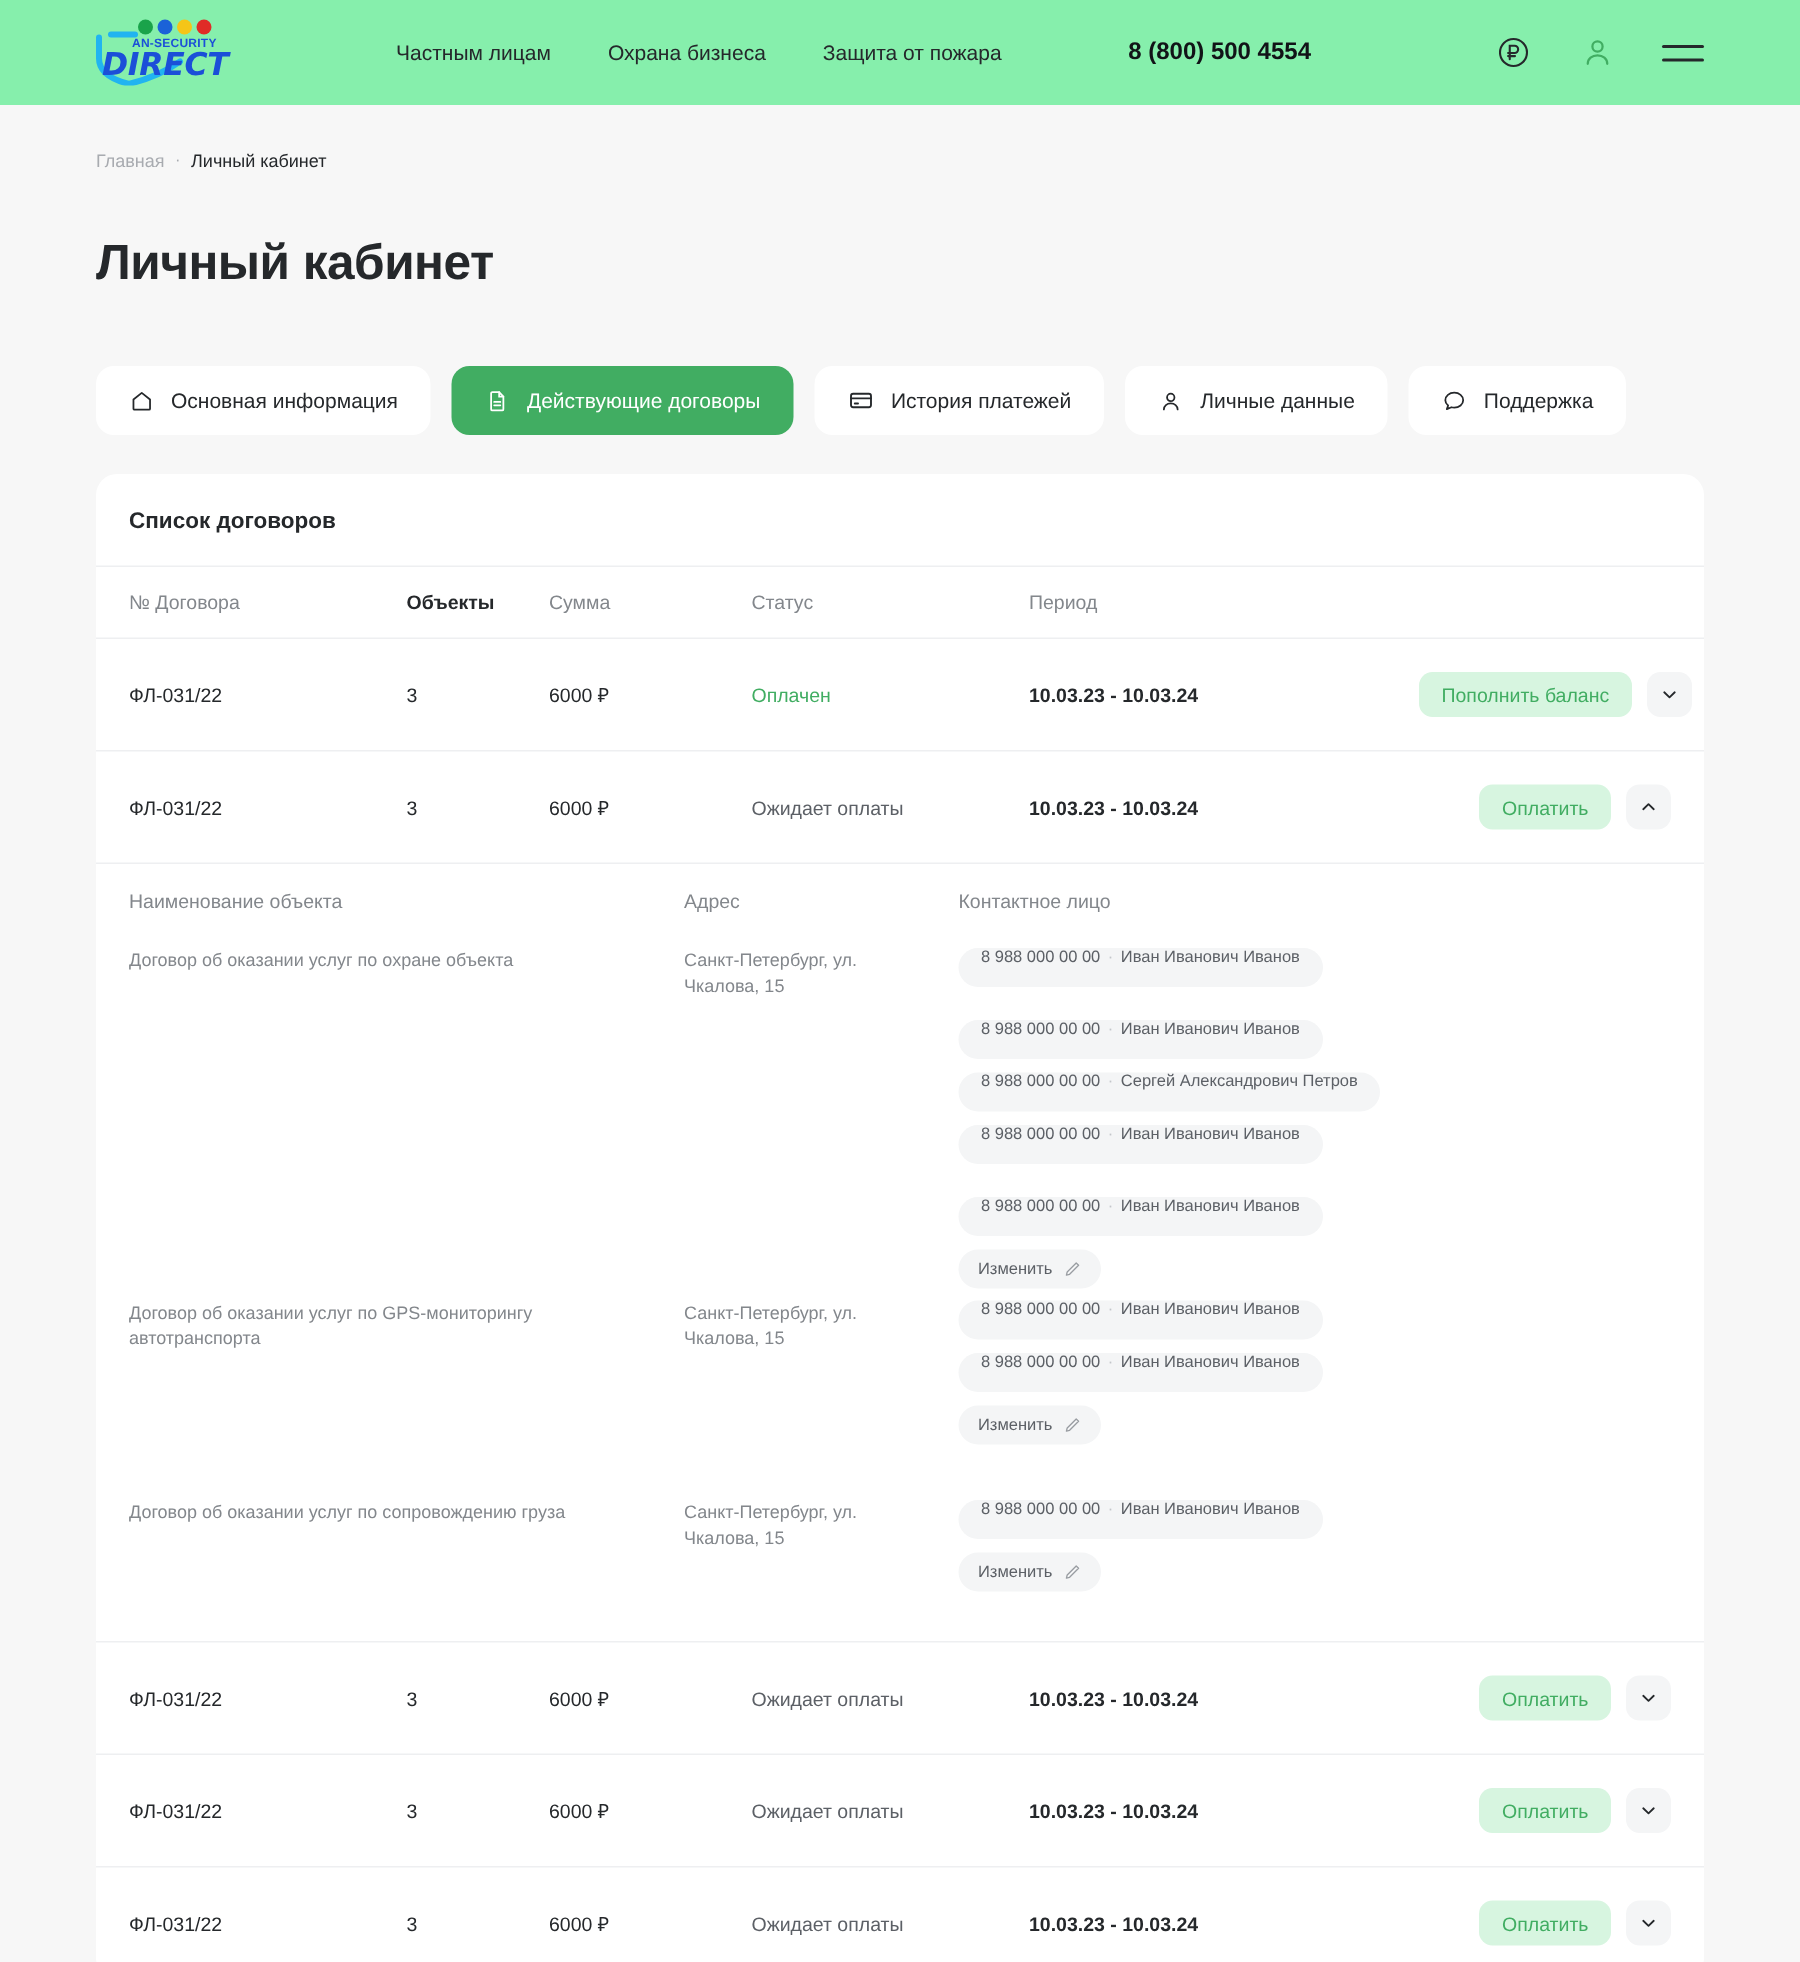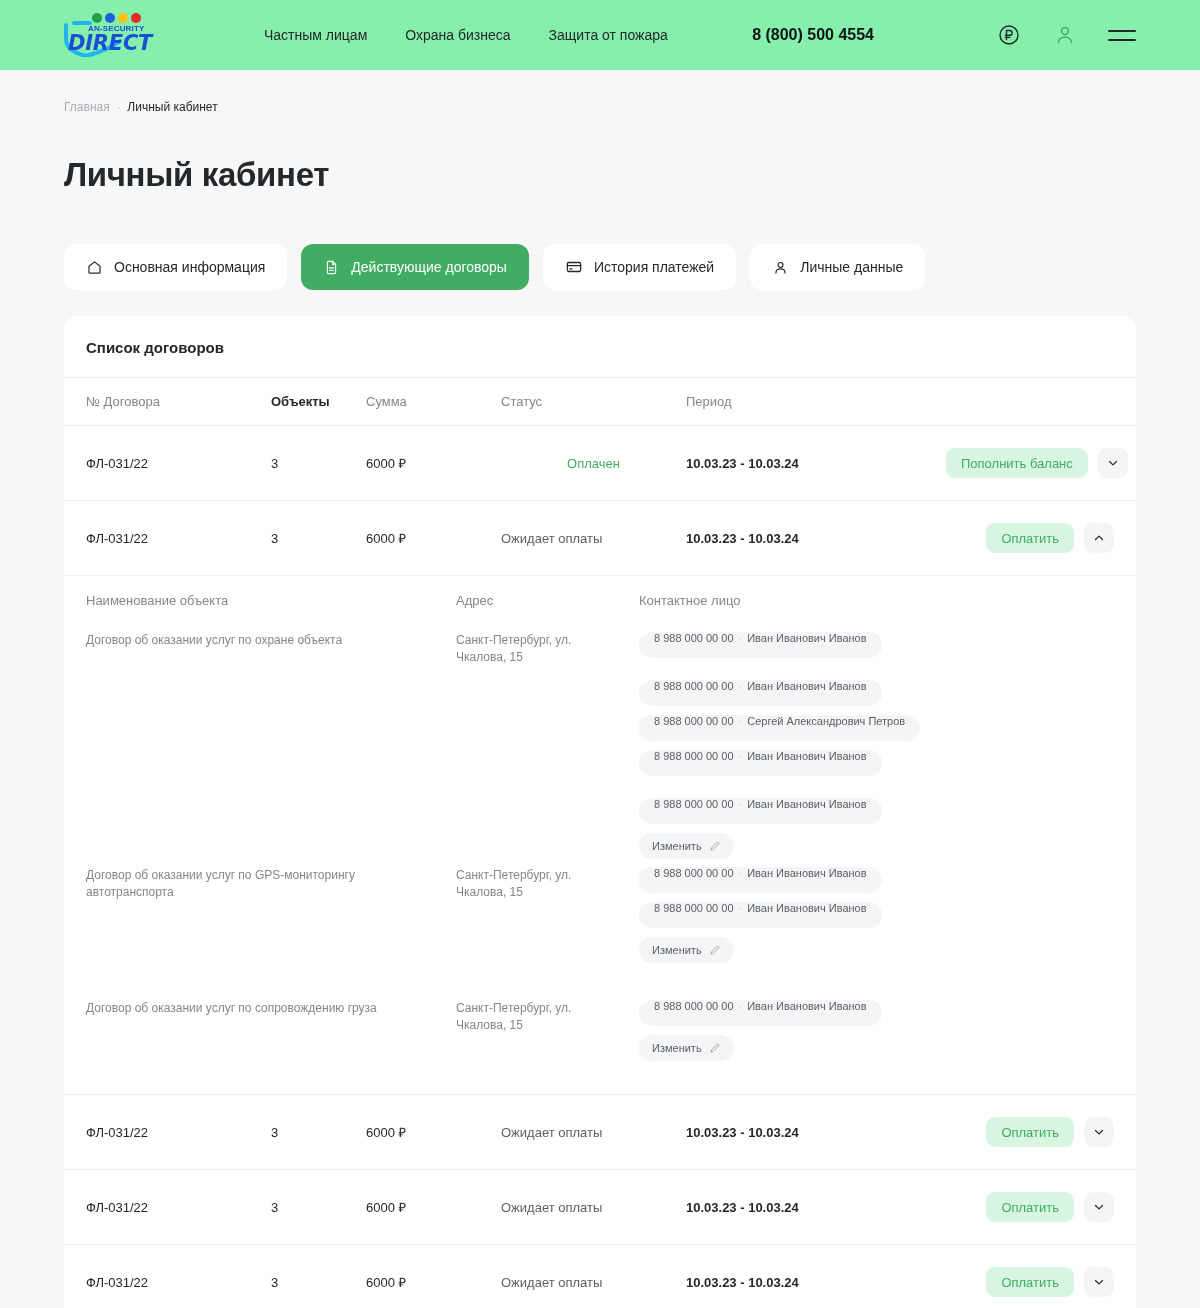--- a/index.html
+++ b/index.html
@@ -111,21 +111,21 @@
   .thead .strong { color: #25282b; font-weight: 700; }
 
   .trow {
     padding: 22px 22px;
     font-size: 13px; color: #25282b;
     min-height: 66px;
   }
   .trow .num { color: #25282b; }
   .trow .obj { color: #25282b; }
   .trow .sum { color: #25282b; }
-  .trow .status-paid { color: #41ad62; text-align: center; }
+  .trow .status-paid { color: #41ad62; }
   .trow .status-wait { color: #5c6066; }
   .trow .period { font-weight: 700; color: #25282b; white-space: nowrap; }
   .trow .actions { display: flex; align-items: center; justify-content: flex-end; gap: 10px; }
 
   .btn-pay {
     background: #d7f5e0; color: #41ad62;
     border: none; border-radius: 9px;
     height: 30px; padding: 0 15px;
     font-size: 13px; font-family: "Liberation Sans", sans-serif;
     cursor: pointer; white-space: nowrap;
@@ -252,20 +252,26 @@
   </div>
 
   <div class="tab">
     <svg width="17" height="17" viewBox="0 0 20 20" fill="none" stroke="#25282b" stroke-width="1.4">
       <circle cx="10" cy="7" r="2.9"></circle>
       <path d="M4.6 16.4c0-2.8 2.4-4.7 5.4-4.7s5.4 1.9 5.4 4.7" stroke-linecap="round"></path>
     </svg>
     <span>Личные данные</span>
   </div>
 
+  <div class="tab">
+    <svg width="17" height="17" viewBox="0 0 20 20" fill="none" stroke="#25282b" stroke-width="1.4">
+      <path d="M10 3.3c3.9 0 7 2.6 7 5.9 0 3.2-3.1 5.8-7 5.8-.8 0-1.5-.1-2.2-.3l-3.6 1.5 1-2.9C3.9 12.3 3 10.8 3 9.2c0-3.3 3.1-5.9 7-5.9z" stroke-linejoin="round"></path>
+    </svg>
+    <span>Поддержка</span>
+  </div>
 </div>
 
 <div class="card">
   <div class="card-title">Список договоров</div>
   <div class="divider"></div>
 
   <div class="grid-row thead">
     <div>№ Договора</div>
     <div class="strong">Объекты</div>
     <div>Сумма</div>

